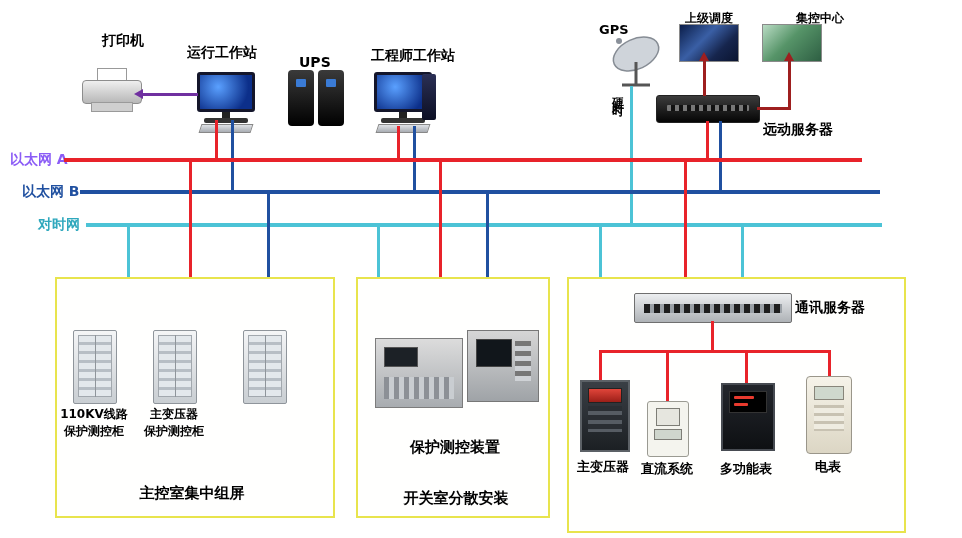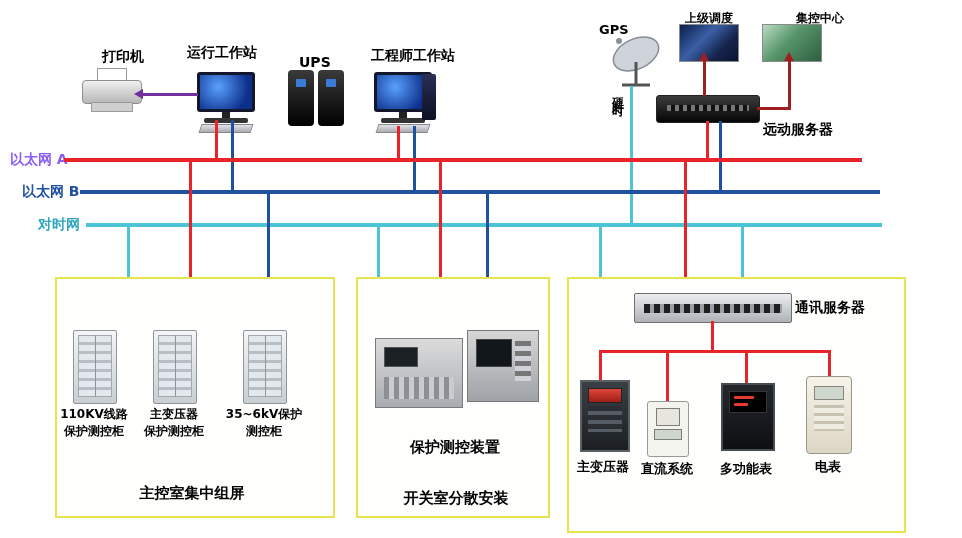--- a/index.html
+++ b/index.html
@@ -82,21 +82,21 @@
   .mfm{position:absolute;width:50px;height:64px;background:linear-gradient(#23262c,#0e1013);border:2px solid #474b52;}
   .mfm-disp{height:20px;margin:6px;background:#000;border:1px solid #333;position:relative;}
   .mfm-bar{position:absolute;height:3px;background:#e83a2e;border-radius:1px;}
   .gps-dish{position:absolute;}
 </style>
 </head>
 <body>
 
 <div class="canvas">
 
-  <div class="lbl" style="left:102px;top:48px;">打印机</div>
+  <div class="lbl" style="left:102px;top:32px;">打印机</div>
   <div class="lbl" style="left:187px;top:44px;">运行工作站</div>
   <div class="lbl" style="left:299px;top:54px;">UPS</div>
   <div class="lbl" style="left:371px;top:47px;">工程师工作站</div>
   <div class="lbl md" style="left:599px;top:22px;">GPS</div>
   <div class="lbl sm" style="left:685px;top:10px;">上级调度</div>
   <div class="lbl sm" style="left:796px;top:10px;">集控中心</div>
   <div class="lbl" style="left:763px;top:121px;">远动服务器</div>
   <div class="vtext" style="left:609px;top:88px;">硬对时</div>
 
   <div class="printer" style="left:82px;top:68px;">
@@ -203,24 +203,20 @@
   </div>
 
   <div class="lbl sm center" style="left:52px;top:406px;width:84px;">
     <span style="display:block;">110KV线路</span>
     <span style="display:block;">保护测控柜</span>
   </div>
   <div class="lbl sm center" style="left:132px;top:406px;width:84px;">
     <span style="display:block;">主变压器</span>
     <span style="display:block;">保护测控柜</span>
   </div>
-  <div class="lbl sm center" style="left:222px;top:406px;width:84px;">
-    <span style="display:block;">35~6kV保护</span>
-    <span style="display:block;">测控柜</span>
-  </div>
 
   <div class="lbl lg center" style="left:117px;top:484px;width:150px;">主控室集中组屏</div>
 
   <div class="pdevA" style="left:375px;top:338px;">
     <div class="pd-screen"></div>
     <div class="pd-btns"></div>
   </div>
   <div class="pdevB" style="left:467px;top:330px;">
     <div class="pdB-screen"></div>
     <div class="pdB-pad"></div>

